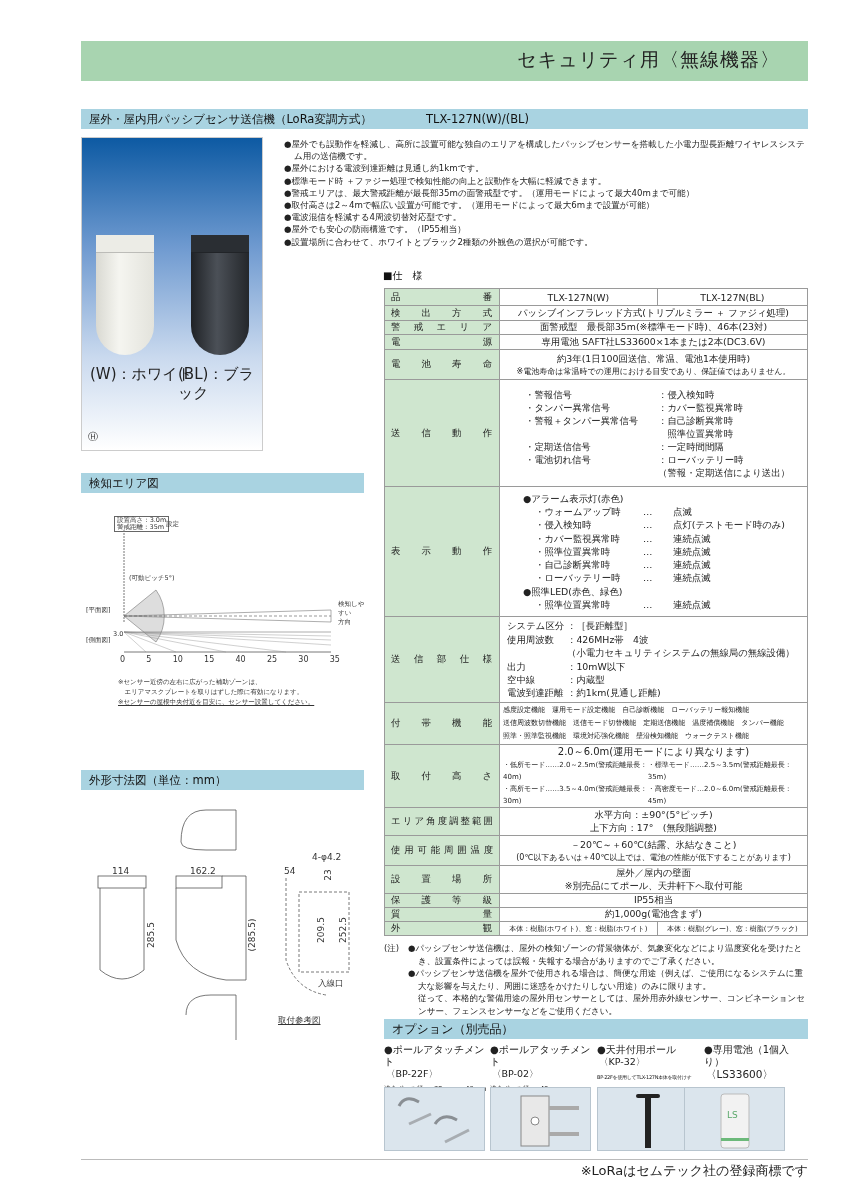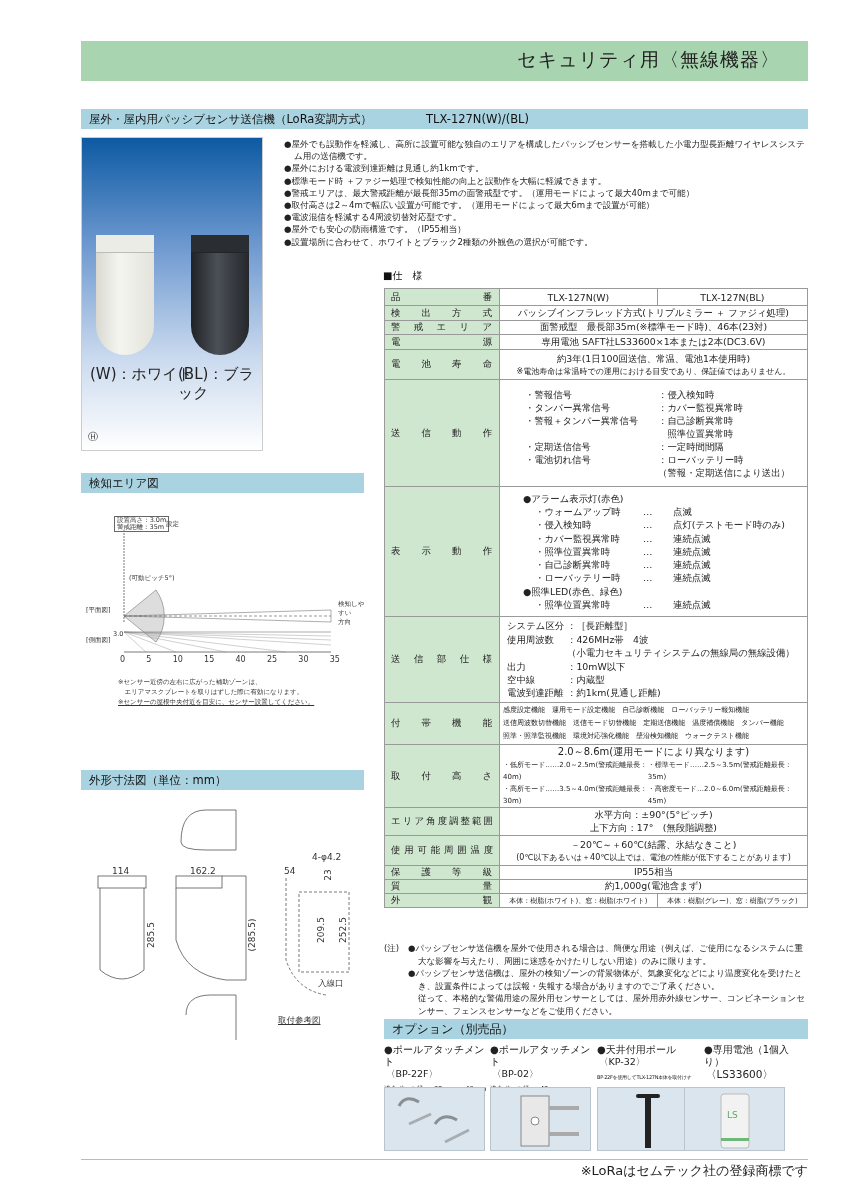--- a/index.html
+++ b/index.html
@@ -180,21 +180,21 @@
     <td class="k">付帯機能</td>
     <td colspan="2" class="tiny" style="line-height:13px">
       <div>感度設定機能　運用モード設定機能　自己診断機能　ローバッテリー報知機能</div>
       <div>送信周波数切替機能　送信モード切替機能　定期送信機能　温度補償機能　タンパー機能</div>
       <div>照準・照準監視機能　環境対応強化機能　壁沿検知機能　ウォークテスト機能</div>
     </td>
   </tr>
   <tr style="height:44px">
     <td class="k">取付高さ</td>
     <td colspan="2">
-      <div class="c" style="text-align:center;font-size:10px">2.0～8.6m(運用モードにより異なります)</div>
+      <div class="c" style="text-align:center;font-size:10px">2.0～6.0m(運用モードにより異なります)</div>
       <div class="tiny" style="display:flex;line-height:12px">
             <span style="width:50%">・低所モード……2.0～2.5m(警戒距離最長：40m)</span>
             <span>・標準モード……2.5～3.5m(警戒距離最長：35m)</span>
           </div>
       <div class="tiny" style="display:flex;line-height:12px">
             <span style="width:50%">・高所モード……3.5～4.0m(警戒距離最長：30m)</span>
             <span>・高密度モード…2.0～6.0m(警戒距離最長：45m)</span>
           </div>
     </td>
   </tr>
@@ -203,20 +203,27 @@
     <td class="c" colspan="2">
       <div>水平方向：±90°(5°ピッチ)</div>
       <div>上下方向：17°　(無段階調整)</div>
     </td>
   </tr>
   <tr style="height:30px">
     <td class="k" style="letter-spacing:0">使用可能周囲温度</td>
     <td class="c" colspan="2">
       <div>－20℃～＋60℃(結露、氷結なきこと)</div>
       <div class="small">(0℃以下あるいは＋40℃以上では、電池の性能が低下することがあります)</div>
+    </td>
+  </tr>
+  <tr style="height:28px">
+    <td class="k">設置場所</td>
+    <td class="c" colspan="2">
+      <div>屋外／屋内の壁面</div>
+      <div>※別売品にてポール、天井軒下へ取付可能</div>
     </td>
   </tr>
   <tr style="height:14px">
     <td class="k">保護等級</td>
     <td class="c" colspan="2">IP55相当</td>
   </tr>
   <tr style="height:14px">
     <td class="k">質量</td>
     <td class="c" colspan="2">約1,000g(電池含まず)</td>
   </tr>
@@ -302,22 +309,22 @@
   <span class="diag-txt abs" style="left:236px;top:70px;font-size:9px;transform:rotate(-90deg)">23</span>
   <span class="diag-txt abs" style="left:222px;top:125px;font-size:9px;transform:rotate(-90deg)">209.5</span>
   <span class="diag-txt abs" style="left:244px;top:125px;font-size:9px;transform:rotate(-90deg)">252.5</span>
   <span class="diag-txt abs" style="left:232px;top:178px;font-size:8.5px">入線口</span>
   <span class="diag-txt abs" style="left:192px;top:215px;font-size:8.5px;text-decoration:underline">取付参考図</span>
 </div>
 
 <div class="abs notes">
   <span class="pref">(注)</span>
   <div class="body">
+    <p>●パッシブセンサ送信機は、屋外の検知ゾーンの背景物体が、気象変化などにより温度変化を受けたとき、設置条件によっては誤報・失報する場合がありますのでご了承ください。</p>
     <p>●パッシブセンサ送信機を屋外で使用される場合は、簡便な用途（例えば、ご使用になるシステムに重大な影響を与えたり、周囲に迷惑をかけたりしない用途）のみに限ります。</p>
-    <p>●パッシブセンサ送信機は、屋外の検知ゾーンの背景物体が、気象変化などにより温度変化を受けたとき、設置条件によっては誤報・失報する場合がありますのでご了承ください。</p>
     <p style="text-indent:0">従って、本格的な警備用途の屋外用センサーとしては、屋外用赤外線センサー、コンビネーションセンサー、フェンスセンサーなどをご使用ください。</p>
   </div>
 </div>
 
 <div class="abs sec-bar opt-bar">
   <span>オプション（別売品）</span>
 </div>
 
 <div class="opt-item" style="left:384px">
   <div>●ポールアタッチメント</div>

